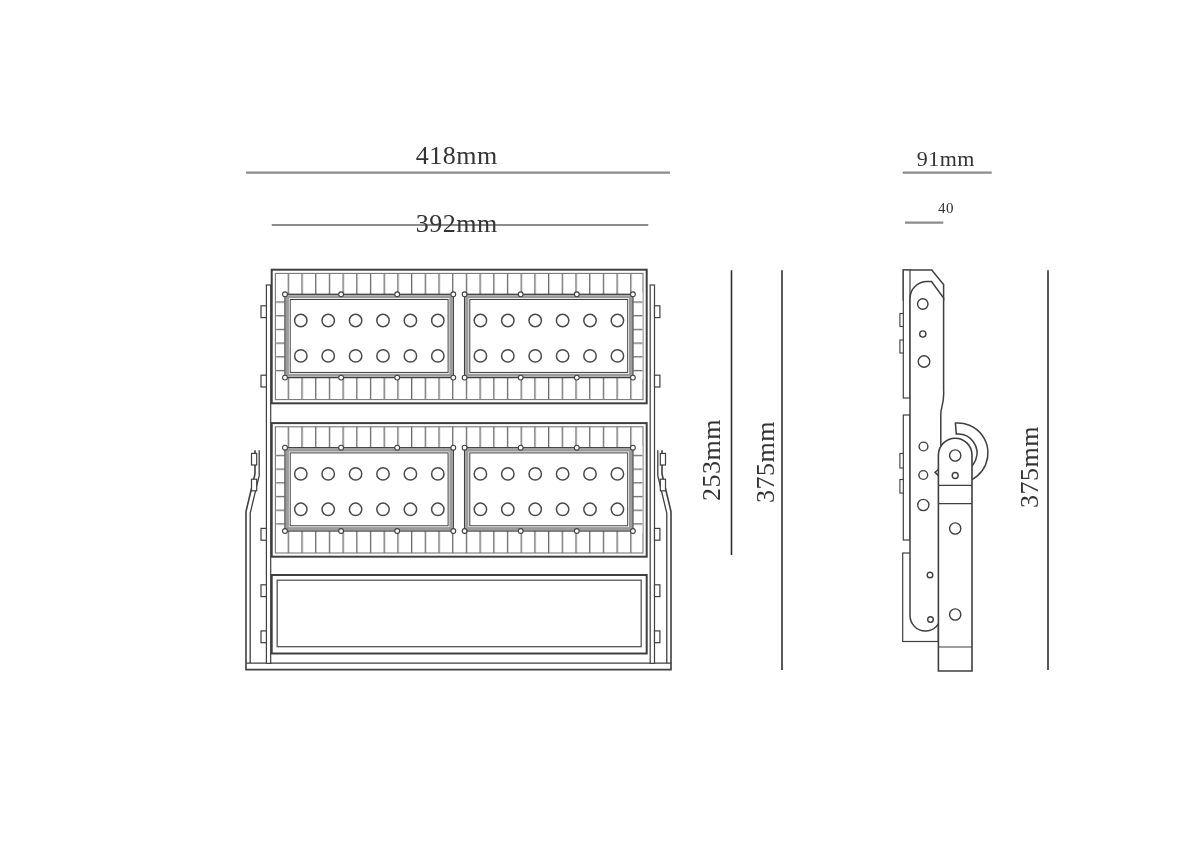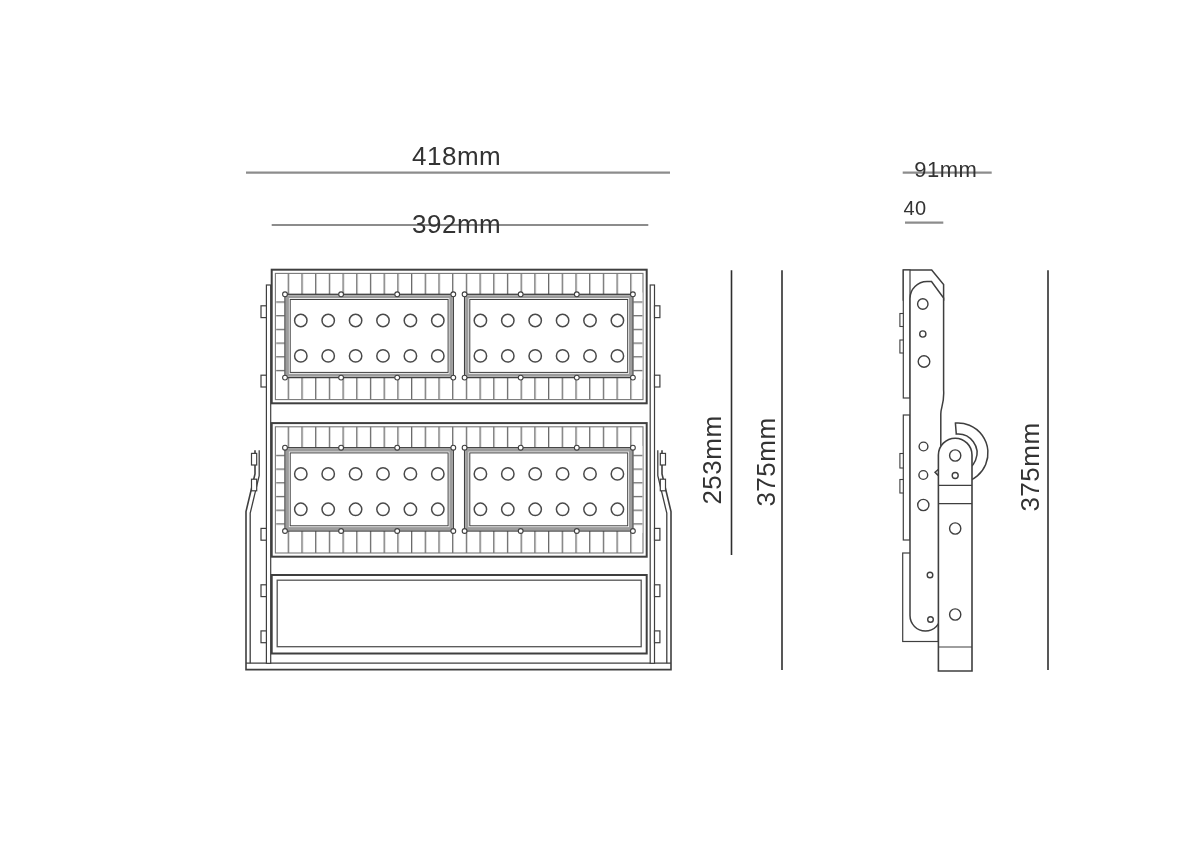--- a/index.html
+++ b/index.html
@@ -1,20 +1,20 @@
 <!DOCTYPE html>
 <html><head>
 <meta charset="utf-8">
 <style>
   html,body{margin:0;padding:0;background:#ffffff;}
   #canvas{
     position:relative;
     width:1191px;height:842px;
     background:#ffffff;
-    font-family:Liberation Sans, sans-serif;
+    font-family:Liberation Serif, serif;
     overflow:hidden;
   }
   #drawing-svg{position:absolute;left:0;top:0;}
   .dim-label{
     position:absolute;
     color:#333333;
     text-align:center;
     white-space:nowrap;
     letter-spacing:0.5px;
   }
@@ -177,23 +177,23 @@
       <line x1="731.5" y1="270.3" x2="731.5" y2="555" stroke="#2e2e2e" stroke-width="1.6"></line>
       <line x1="782" y1="270.3" x2="782" y2="670" stroke="#2e2e2e" stroke-width="1.6"></line>
       <line x1="1048" y1="270.3" x2="1048" y2="670" stroke="#2e2e2e" stroke-width="1.6"></line>
     </g>
   </svg>
 
   <div class="dim-label dim-h-lg" style="left:396.7px;top:142px;">418mm</div>
 
   <div class="dim-label dim-h-lg" style="left:396.7px;top:210px;">392mm</div>
 
-  <div class="dim-label dim-h-sm" style="left:885.8px;top:147px;margin-top:11px;">91mm</div>
+  <div class="dim-label dim-h-sm" style="left:885.8px;top:147px;">91mm</div>
 
-  <div class="dim-label dim-h-sm" style="left:855px;top:196px;font-size:20px;">40</div>
+  <div class="dim-label dim-h-sm" style="left:886px;top:196px;font-size:15px;">40</div>
 
   <div class="dim-label dim-v" style="left:642px;top:446px;">253mm</div>
 
   <div class="dim-label dim-v" style="left:695.5px;top:448px;">375mm</div>
 
   <div class="dim-label dim-v" style="left:960px;top:453px;">375mm</div>
 
 </div>
 
 </body></html>

